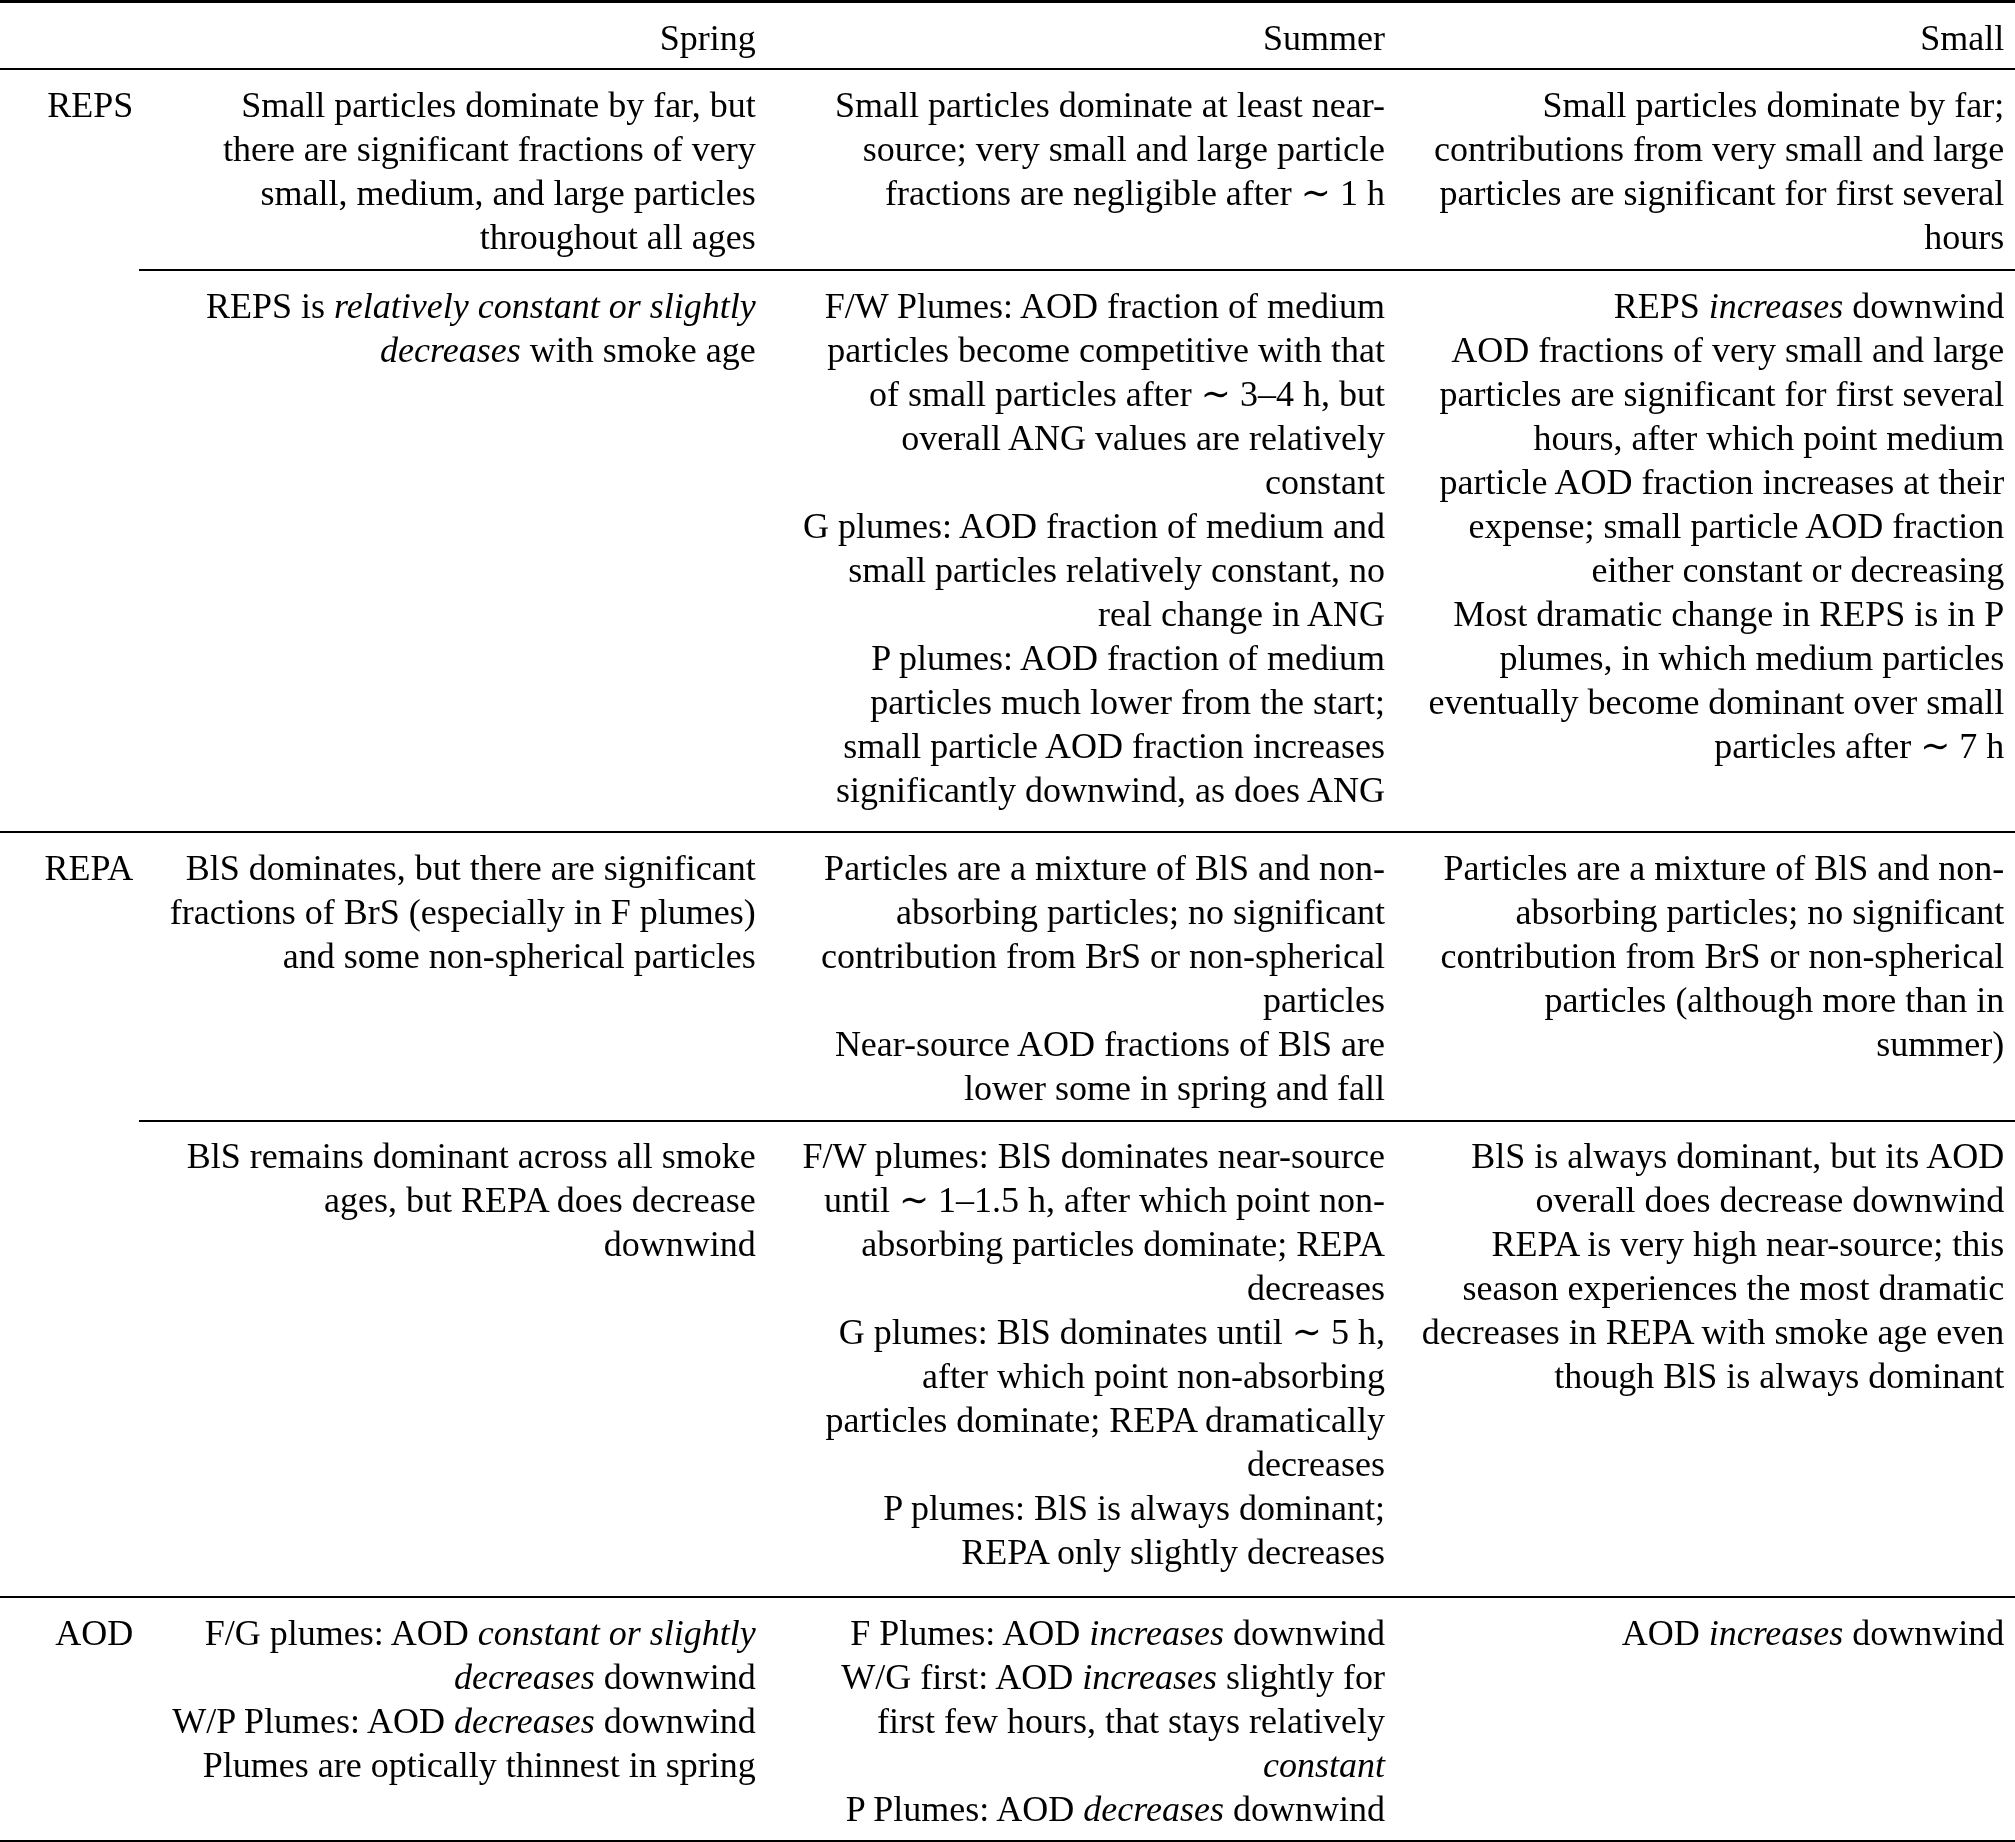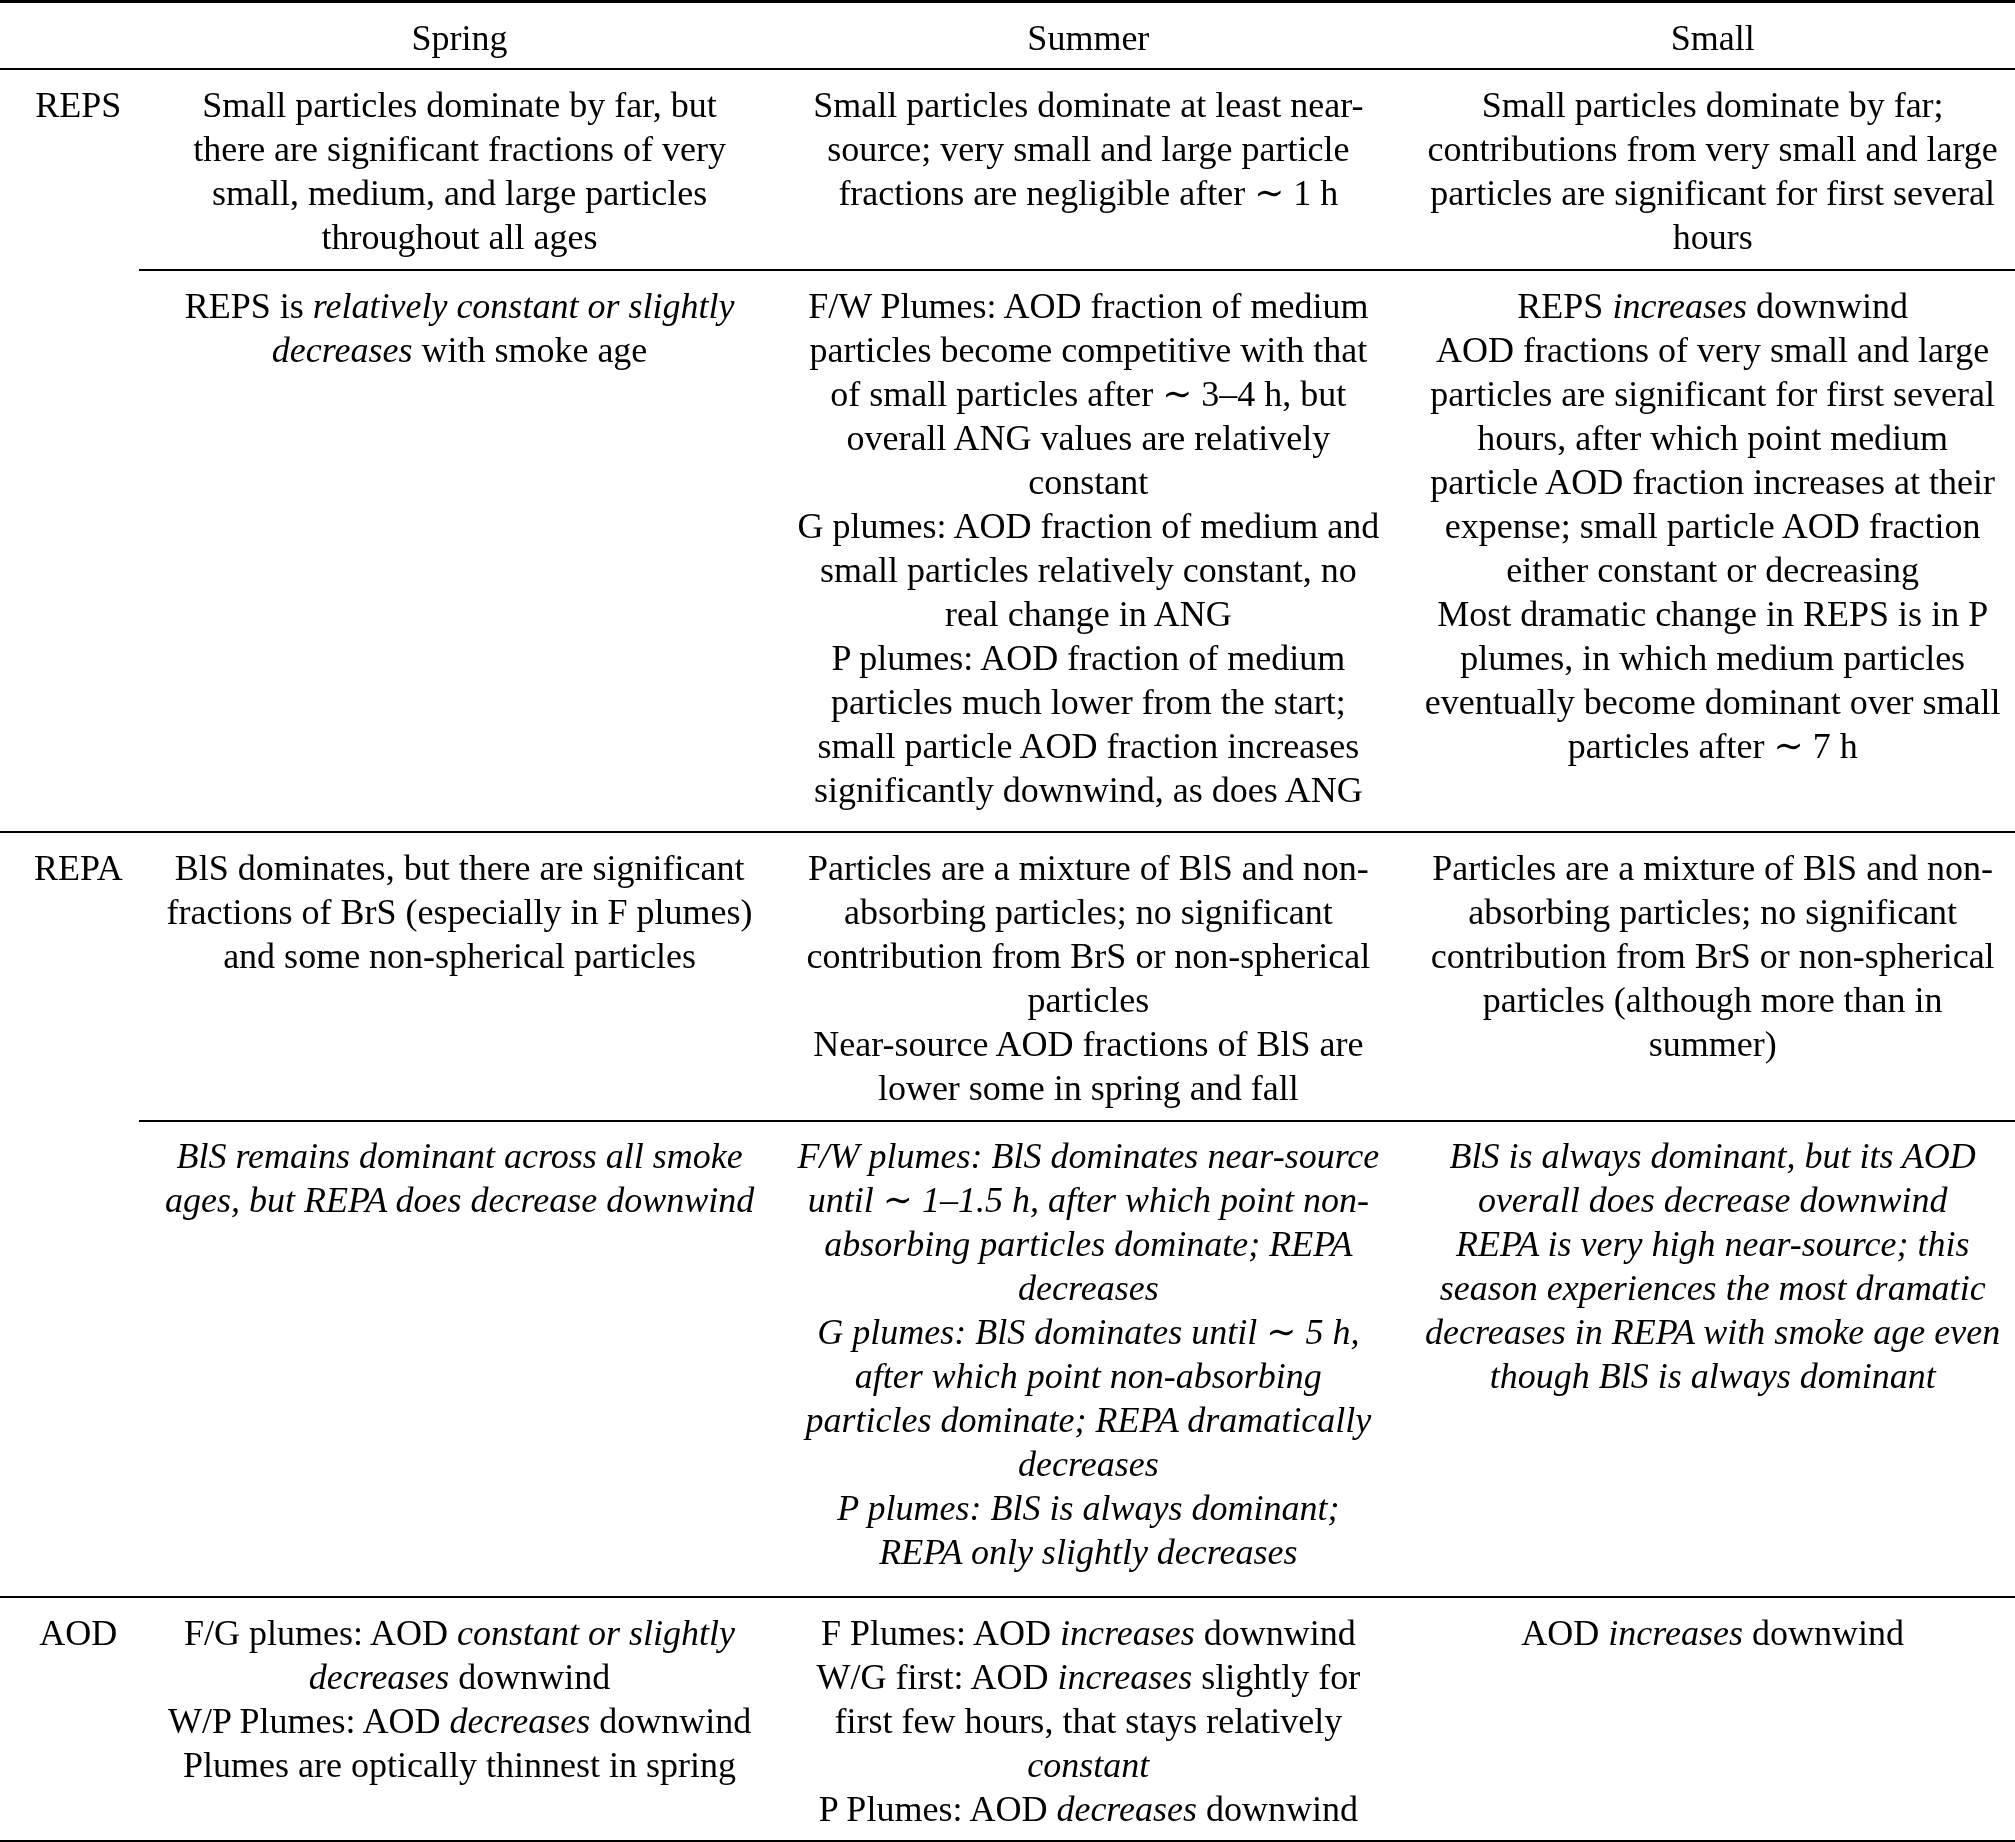--- a/index.html
+++ b/index.html
@@ -24,21 +24,21 @@
     border-top: 3.9px solid #000;
     border-bottom: 4.9px solid #000;
   }
   col.c-label  { width: 139px; }
   col.c-spring { width: 628px; }
   col.c-summer { width: 629px; }
   col.c-fall   { width: 619px; }
 
   th, td {
     vertical-align: top;
-    text-align: center;
+    text-align: right;
     font-weight: normal;
     padding: 12.7px 11.7px 9.8px 24.4px;
   }
   thead th {
     border-bottom: 2.9px solid #000;
     padding-top: 12.7px;
     padding-bottom: 8.8px;
   }
   th.rowlabel {
     padding-left: 23.4px;
@@ -48,21 +48,21 @@
   tr.subrow-divider > td {
     border-bottom: 2.9px solid #000;
   }
   
   tr.group-end > td,
   th.rowlabel.group-border {
     border-bottom: 2.9px solid #000;
     margin-top: 46px;
   }
   tr.row-tall > td   { padding-bottom: 19.5px; }
-  tr.row-mid > td    { padding-bottom: 21.5px; font-style: italic; }
+  tr.row-mid > td    { padding-bottom: 21.5px; }
   .para { margin: 0; padding: 0; }
   em { font-style: italic; }
 </style>
 </head>
 <body>
 
 <table class="season-table">
   <colgroup>
     <col class="c-label">
     <col class="c-spring">

